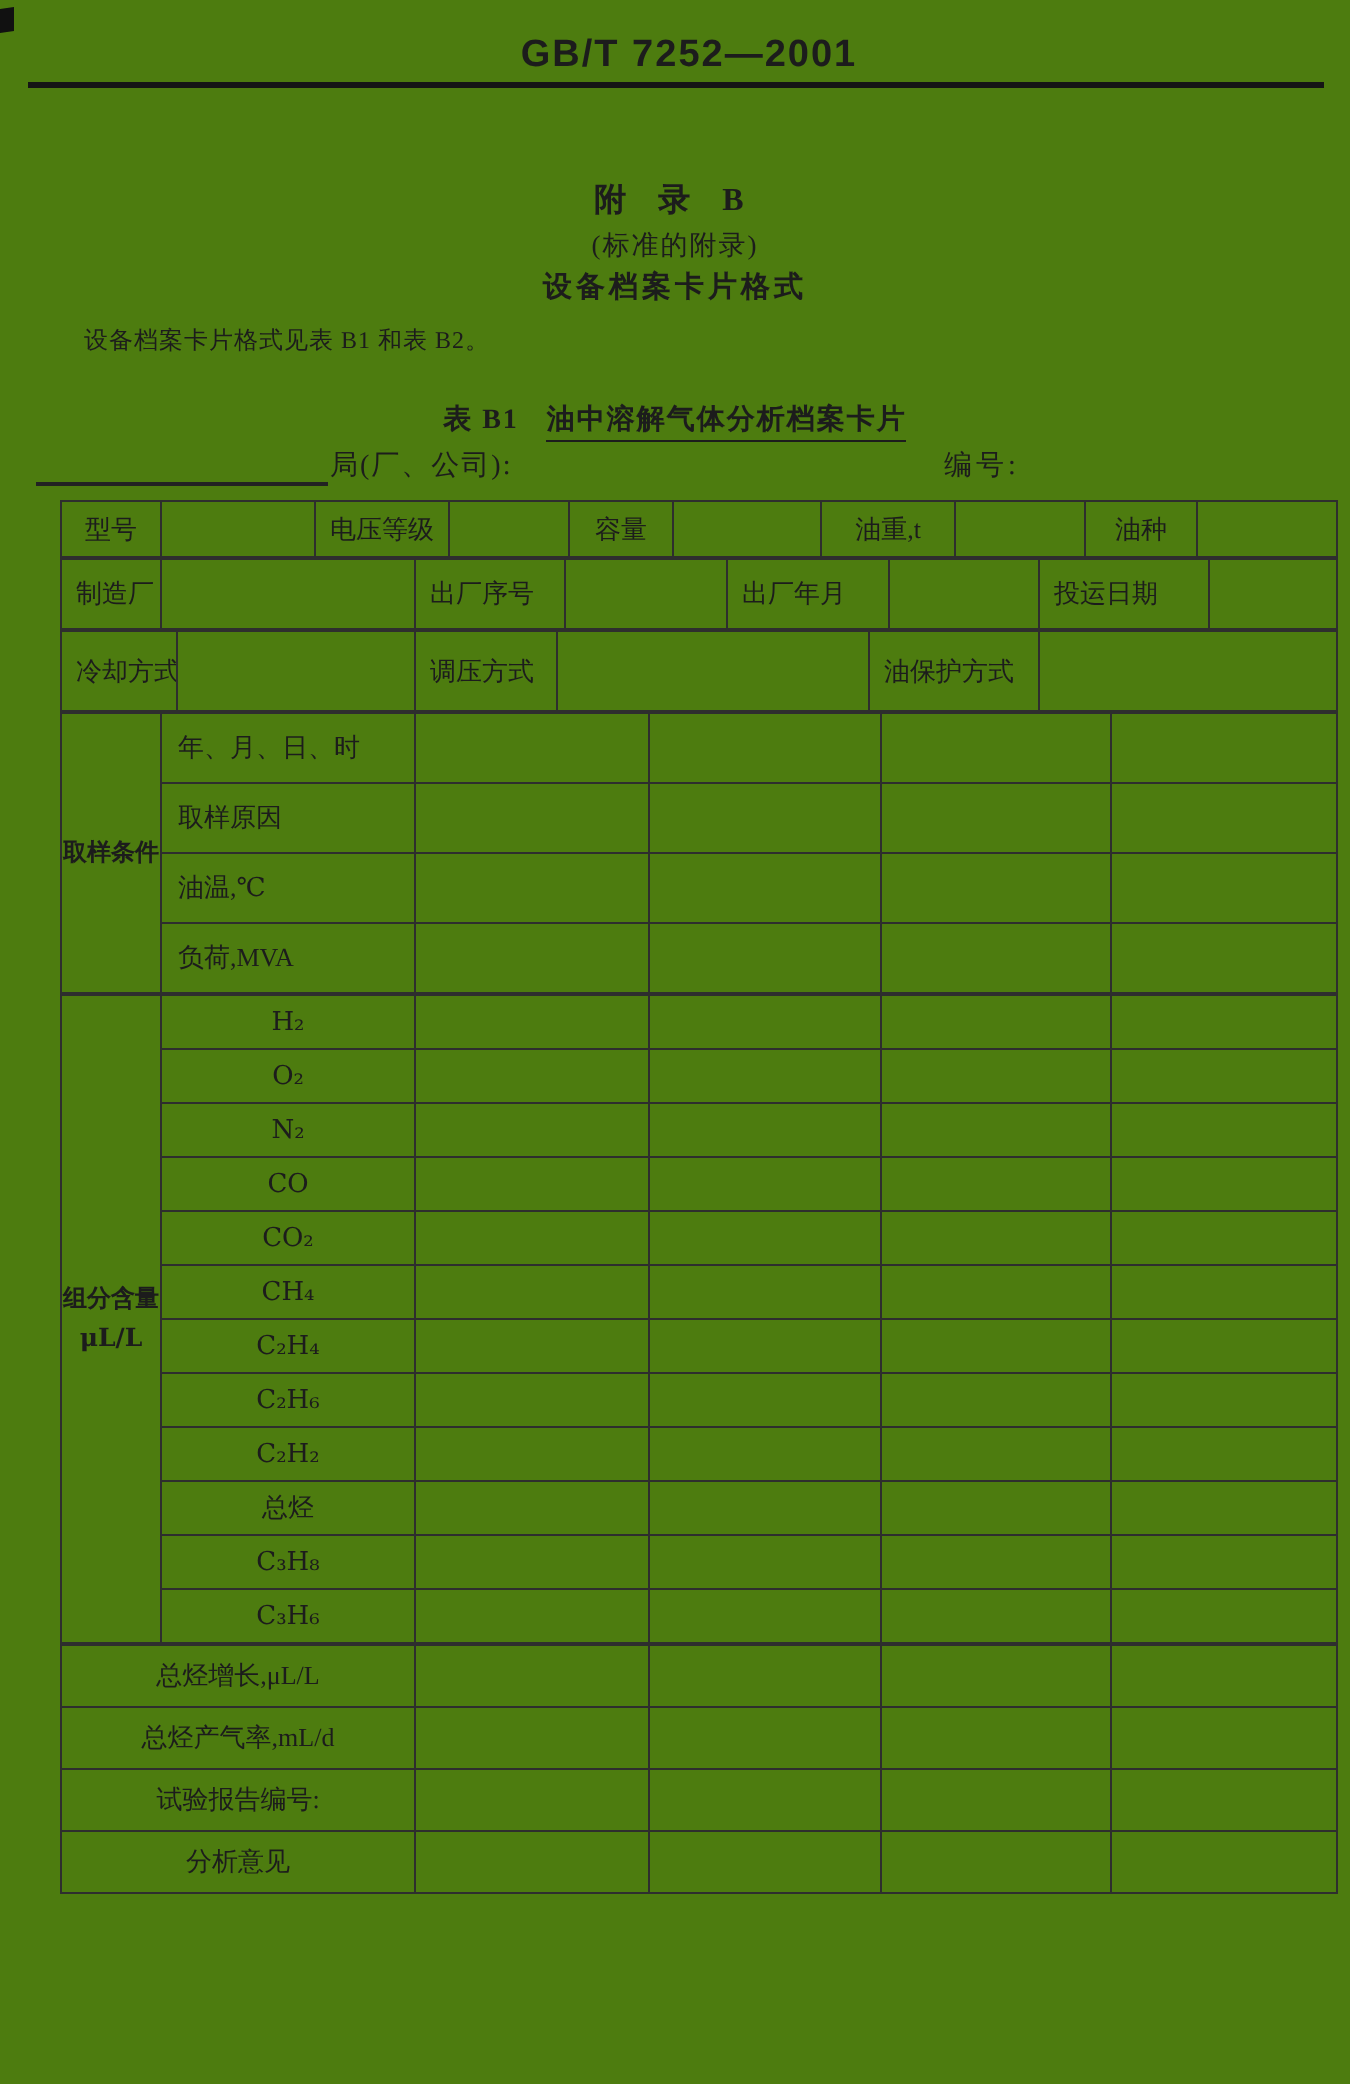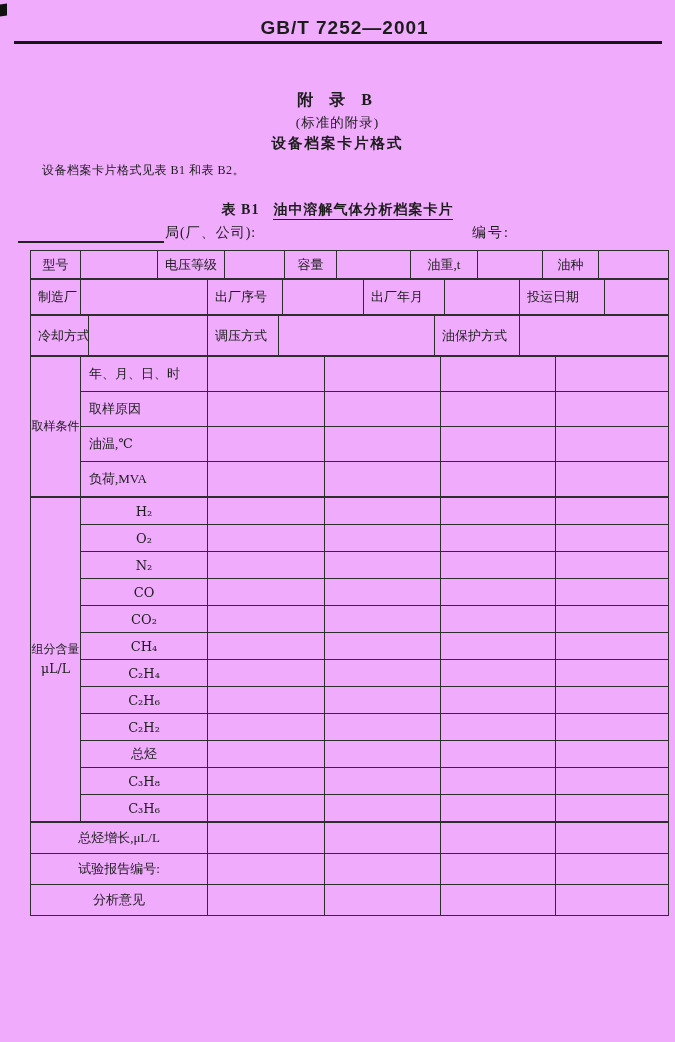--- a/index.html
+++ b/index.html
@@ -1,19 +1,19 @@
 <!DOCTYPE html>
 <html><head>
 <meta charset="utf-8">
 <style>
   html,body{margin:0;padding:0;background:#9a9a9a;}
   .page{
     position:relative;
     width:675px;height:1042px;
-    background:#f0abfc;
+    background:#4d7c0f;
     font-family:"Liberation Serif","DejaVu Serif",serif;
     color:#1c1c1c;
     overflow:hidden;
   }
   .scan-mark{position:absolute;left:0;top:4px;width:7px;height:12px;background:#111;transform:skewY(-8deg);}
   .std-code{
     position:absolute;top:17px;left:0;right:0;
     text-align:center;font-weight:bold;font-size:19px;letter-spacing:1px;
     transform:translateX(7px);
     font-family:"Liberation Sans","DejaVu Sans",sans-serif;
@@ -41,21 +41,21 @@
     padding:0;overflow:hidden;white-space:nowrap;
   }
   .band-a tr{height:28px}
   .band-b tr{height:35px}
   .band-c tr{height:40px}
   .band-d tr{height:35px}
   .band-e tr{height:33px}
   .band-f tr{height:27px}
   .band-g tr{height:31px}
   td.lft{text-align:left;padding-left:7px;}
-  td.grp{font-size:12px;letter-spacing:0;}
+  td.grp{font-size:12px;letter-spacing:0;font-weight:bold;}
   td.sub{text-align:left;padding-left:8px;}
   td.gaslbl{text-align:left;padding-left:36px;}
   td.gas{font-family:"DejaVu Serif","Liberation Serif",serif;font-size:13px;}
   .grp-inner div{line-height:1.6;}
   .grp-unit{font-family:"DejaVu Serif","Liberation Serif",serif;font-size:12.5px;}
 </style>
 </head>
 <body>
 
 <div class="page">
@@ -312,20 +312,27 @@
         </colgroup>
       <tbody>
           <tr>
         <td>总烃增长,μL/L</td>
         <td></td>
             <td></td>
             <td></td>
             <td></td>
       </tr>
       <tr>
+        <td>总烃产气率,mL/d</td>
+        <td></td>
+            <td></td>
+            <td></td>
+            <td></td>
+      </tr>
+      <tr>
         <td>试验报告编号:</td>
         <td></td>
             <td></td>
             <td></td>
             <td></td>
       </tr>
       <tr>
         <td>分析意见</td>
         <td></td>
             <td></td>

